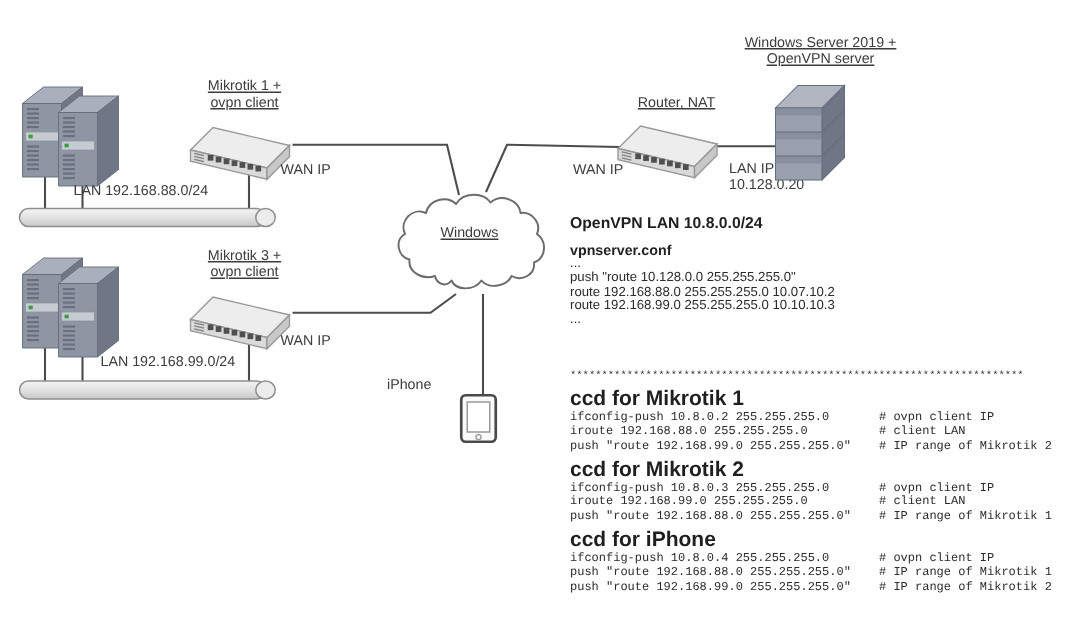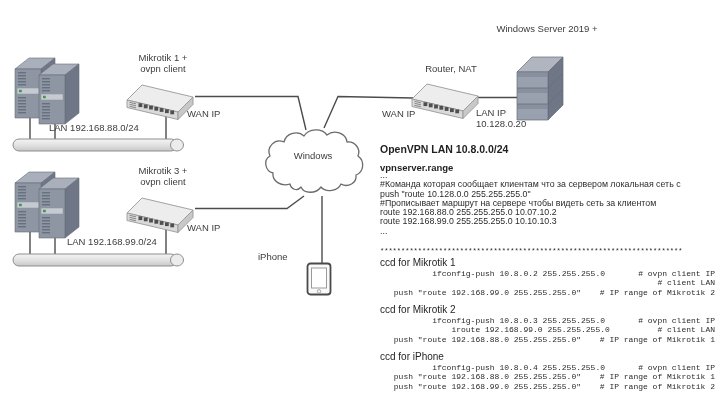--- a/index.html
+++ b/index.html
@@ -1,26 +1,26 @@
 <!DOCTYPE html>
 <html><head>
 <meta charset="utf-8">
 <style>
   html,body{margin:0;padding:0;background:#fff;}
   #canvas{position:relative;width:720px;height:418px;background:#ffffff;overflow:hidden;
           font-family:"Liberation Sans",sans-serif;color:#3a3a3a;}
   .abs{position:absolute;}
   .lbl{font-size:9.5px;line-height:11px;white-space:nowrap;color:#3c3c3c;}
-  .center{text-align:center;}
+  .center{text-align:center;text-decoration:underline;}
   .h1{font-size:10.5px;font-weight:bold;color:#1f1f1f;white-space:nowrap;}
   .h2{font-size:9.5px;font-weight:bold;color:#1f1f1f;white-space:nowrap;}
   .conf-line{font-size:8.8px;line-height:9.3px;white-space:pre;color:#2b2b2b;}
   .sep{font-family:"Liberation Mono",monospace;font-size:7px;letter-spacing:0;color:#2b2b2b;white-space:nowrap;}
-  .ccd-h{font-size:10px;font-weight:normal;color:#1f1f1f;margin-bottom:1px;white-space:nowrap;}
-  .crow{display:flex;font-family:"Liberation Mono",monospace;font-size:8px;line-height:9.3px;color:#2b2b2b;justify-content:flex-end;}
+  .ccd-h{font-size:14px;font-weight:bold;color:#1f1f1f;margin-bottom:1px;white-space:nowrap;}
+  .crow{display:flex;font-family:"Liberation Mono",monospace;font-size:8px;line-height:9.3px;color:#2b2b2b;}
   .crow .c1{width:206px;white-space:pre;}
   .crow .c2{white-space:pre;}
   svg{display:block;}
 </style>
 </head>
 <body>
 
 <div id="canvas">
 
   <svg width="0" height="0" style="position:absolute" aria-hidden="true">
@@ -138,21 +138,21 @@
     <rect x="5.5" y="6" width="15" height="20" fill="#ffffff" stroke="#9a9a9a" stroke-width="1"></rect>
     <circle cx="13" cy="29.4" r="1.7" fill="#ffffff" stroke="#9a9a9a" stroke-width="0.9"></circle>
   </svg>
   <div class="abs lbl" style="left:258px;top:251px">iPhone</div>
 
   <svg class="abs" style="left:410px;top:82px" width="72" height="40" viewBox="0 0 72 40">
     <use href="#sw"></use>
   </svg>
   <div class="abs lbl center" style="left:411px;top:63px;width:80px">Router, NAT</div>
   <div class="abs lbl" style="left:382px;top:108px">WAN IP</div>
-  <div class="abs lbl" style="left:476px;top:107px">
+  <div class="abs lbl" style="left:486px;top:107px">
     <div>LAN IP</div>
     <div>10.128.0.20</div>
   </div>
 
   <svg class="abs" style="left:515px;top:54px" width="50" height="68" viewBox="0 0 50 68">
     <path d="M2,18 L17,3 L48,3 L33,18 Z" fill="#b0b5c0" stroke="#646c7a" stroke-width="0.7"></path>
     <path d="M33,18 L48,3 L48,51 L33,66 Z" fill="#6f7787" stroke="#646c7a" stroke-width="0.7"></path>
     <path d="M2,18 L33,18 L33,66 L2,66 Z" fill="#99a0ae" stroke="#646c7a" stroke-width="0.7"></path>
     <g fill="#7d8595" opacity="0.6">
       <rect x="2" y="18" width="31" height="5"></rect>
@@ -161,44 +161,44 @@
     </g>
     <g stroke="#646c7a" stroke-width="0.7">
       <line x1="2" y1="34" x2="33" y2="34"></line>
         <line x1="2" y1="50" x2="33" y2="50"></line>
       <line x1="33" y1="34" x2="48" y2="19"></line>
         <line x1="33" y1="50" x2="48" y2="35"></line>
     </g>
   </svg>
   <div class="abs lbl center" style="left:477px;top:23px;width:140px">
     <div>Windows Server 2019 +</div>
+    <div>OpenVPN server</div>
   </div>
 
   <div class="abs h1" style="left:380px;top:143px">OpenVPN LAN 10.8.0.0/24</div>
-  <div class="abs h2" style="left:380px;top:162px">vpnserver.range</div>
+  <div class="abs h2" style="left:380px;top:162px">vpnserver.conf</div>
 
   <div class="abs" style="left:380px;top:171px;width:330px">
     <div class="conf-line">...</div>
-    <div class="conf-line">#Команда которая сообщает клиентам что за сервером локальная сеть с</div>
     <div class="conf-line">push "route 10.128.0.0 255.255.255.0"</div>
-    <div class="conf-line">#Прописывает маршрут на сервере чтобы видеть сеть за клиентом</div>
     <div class="conf-line">route 192.168.88.0 255.255.255.0 10.07.10.2</div>
     <div class="conf-line">route 192.168.99.0 255.255.255.0 10.10.10.3</div>
     <div class="conf-line">...</div>
   </div>
 
   <div class="abs sep" style="left:380px;top:247px">************************************************************************</div>
 
   <div class="abs" style="left:380px;top:257px;width:335px">
     <div class="ccd-h">ccd for Mikrotik 1</div>
     <div class="crow">
         <span class="c1">ifconfig-push 10.8.0.2 255.255.255.0</span>
         <span class="c2"># ovpn client IP</span>
       </div>
     <div class="crow">
+        <span class="c1">iroute 192.168.88.0 255.255.255.0</span>
         <span class="c2"># client LAN</span>
       </div>
     <div class="crow">
         <span class="c1">push "route 192.168.99.0 255.255.255.0"</span>
         <span class="c2"># IP range of Mikrotik 2</span>
       </div>
   </div>
 
   <div class="abs" style="left:380px;top:304px;width:335px">
     <div class="ccd-h">ccd for Mikrotik 2</div>

